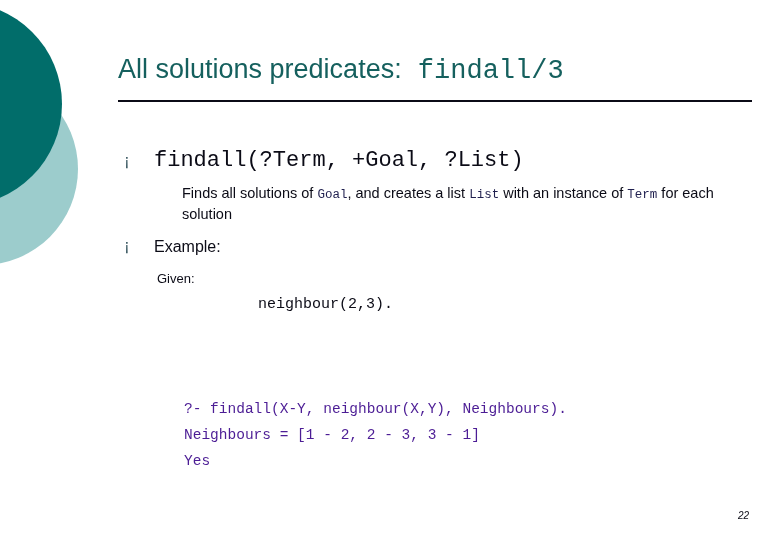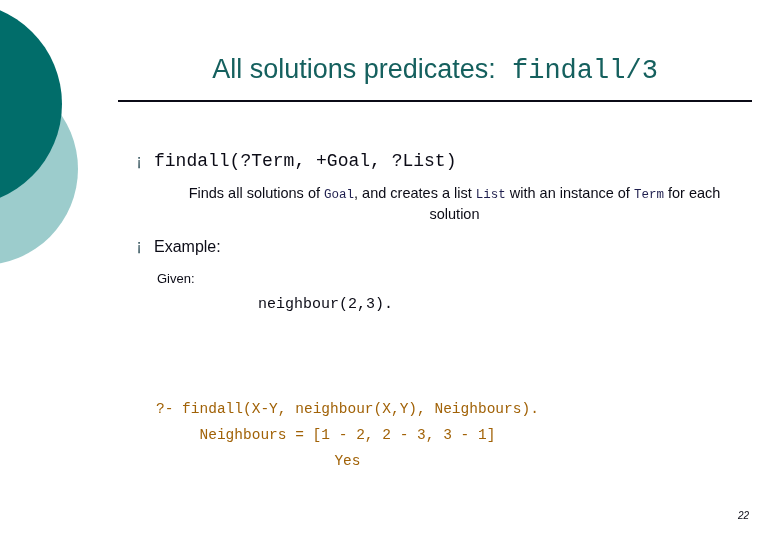--- a/index.html
+++ b/index.html
@@ -10,21 +10,20 @@
   body {
     font-family: "Liberation Sans", sans-serif;
   }
 
   .slide {
     position: relative;
     width: 780px;
     height: 540px;
     background: #ffffff;
     overflow: hidden;
-    text-align: center;
   }
 
   
   .deco-circle {
     position: absolute;
     border-radius: 50%;
     pointer-events: none;
   }
   .deco-circle-light {
     width: 192px;
@@ -88,21 +87,21 @@
     line-height: 24px;
     width: 30px;
   }
 
   .bullet-1 {
     left: 124px;
     top: 149px;
   }
   .bullet-1 .bullet-text {
     font-family: "Liberation Mono", "DejaVu Sans Mono", monospace;
-    font-size: 18px;
+    font-size: 22px;
     line-height: 24px;
     color: #0b0b16;
     white-space: pre;
   }
 
   .desc-block {
     position: absolute;
     left: 182px;
     top: 184px;
     width: 545px;
@@ -151,22 +150,23 @@
 
   .query-block {
     position: absolute;
     left: 156px;
     top: 396px;
   }
   .query-block .code-line {
     font-family: "Liberation Mono", "DejaVu Sans Mono", monospace;
     font-size: 14.5px;
     line-height: 26px;
-    color: #a16207;
+    color: #4c1d95;
     white-space: pre;
+    margin-left: 28px;
   }
 
   .page-number {
     position: absolute;
     right: 31px;
     top: 508px;
     font-size: 10px;
     line-height: 16px;
     color: #0b0b16;
     font-style: italic;

